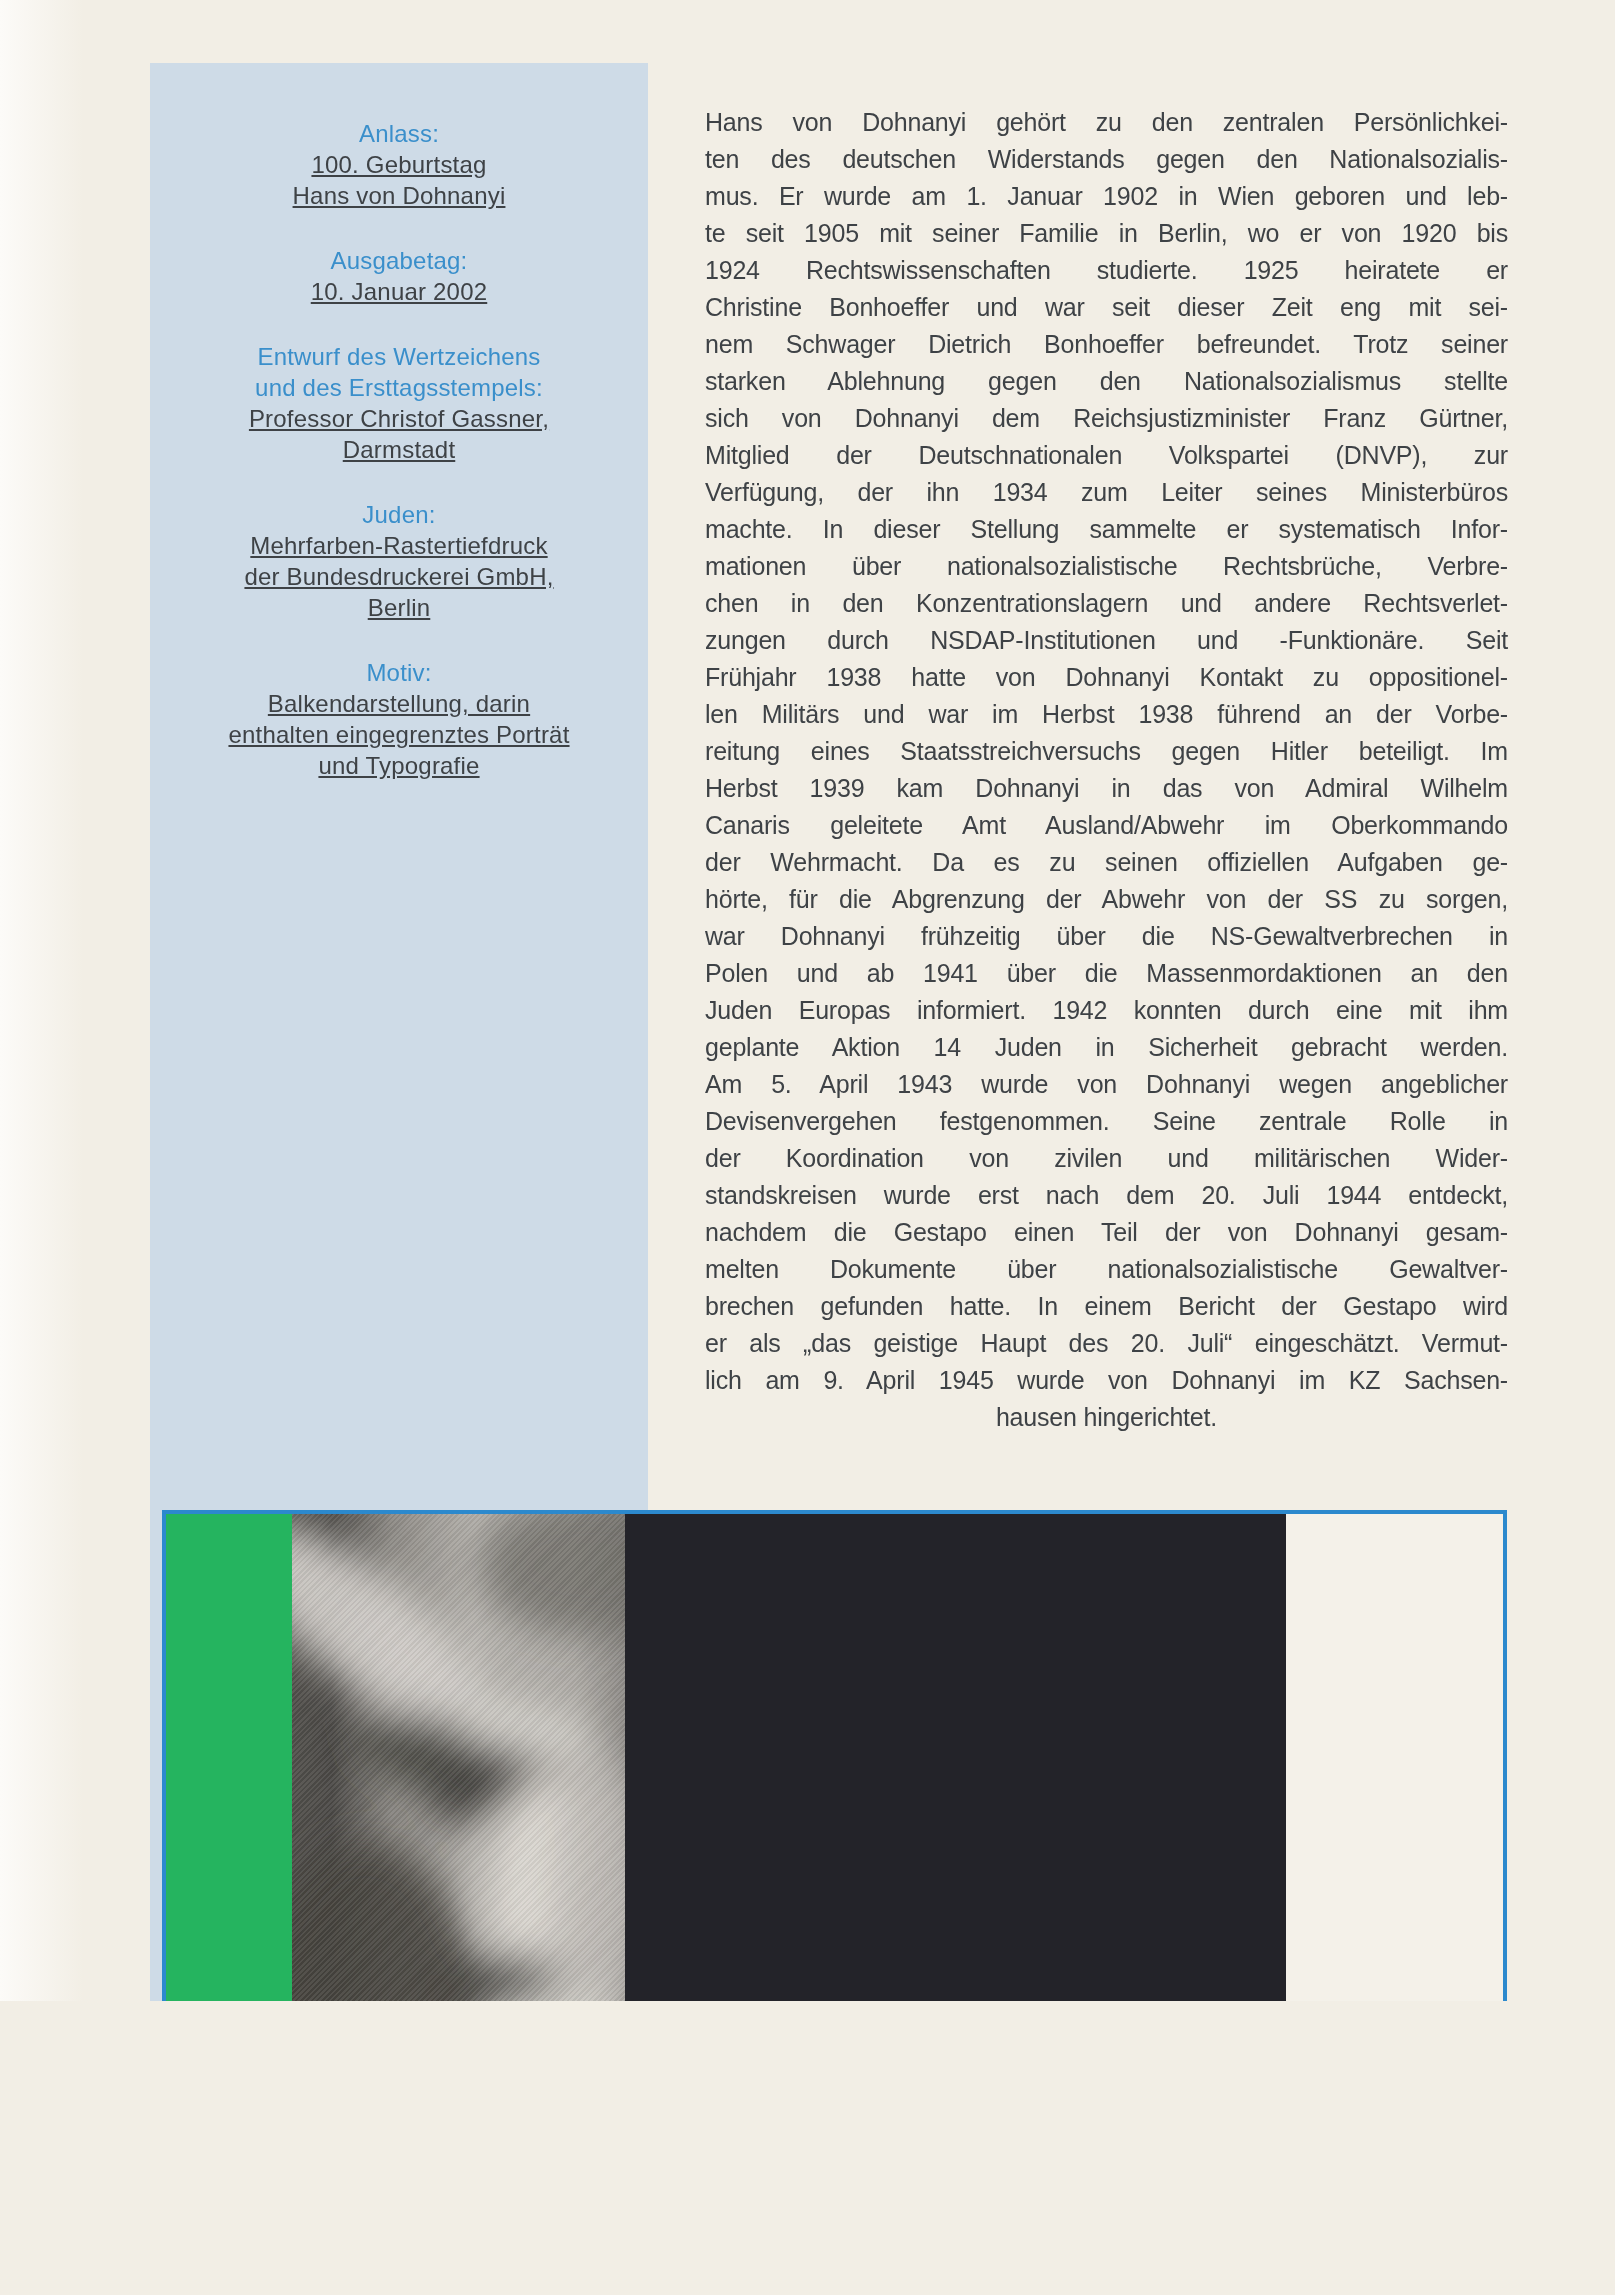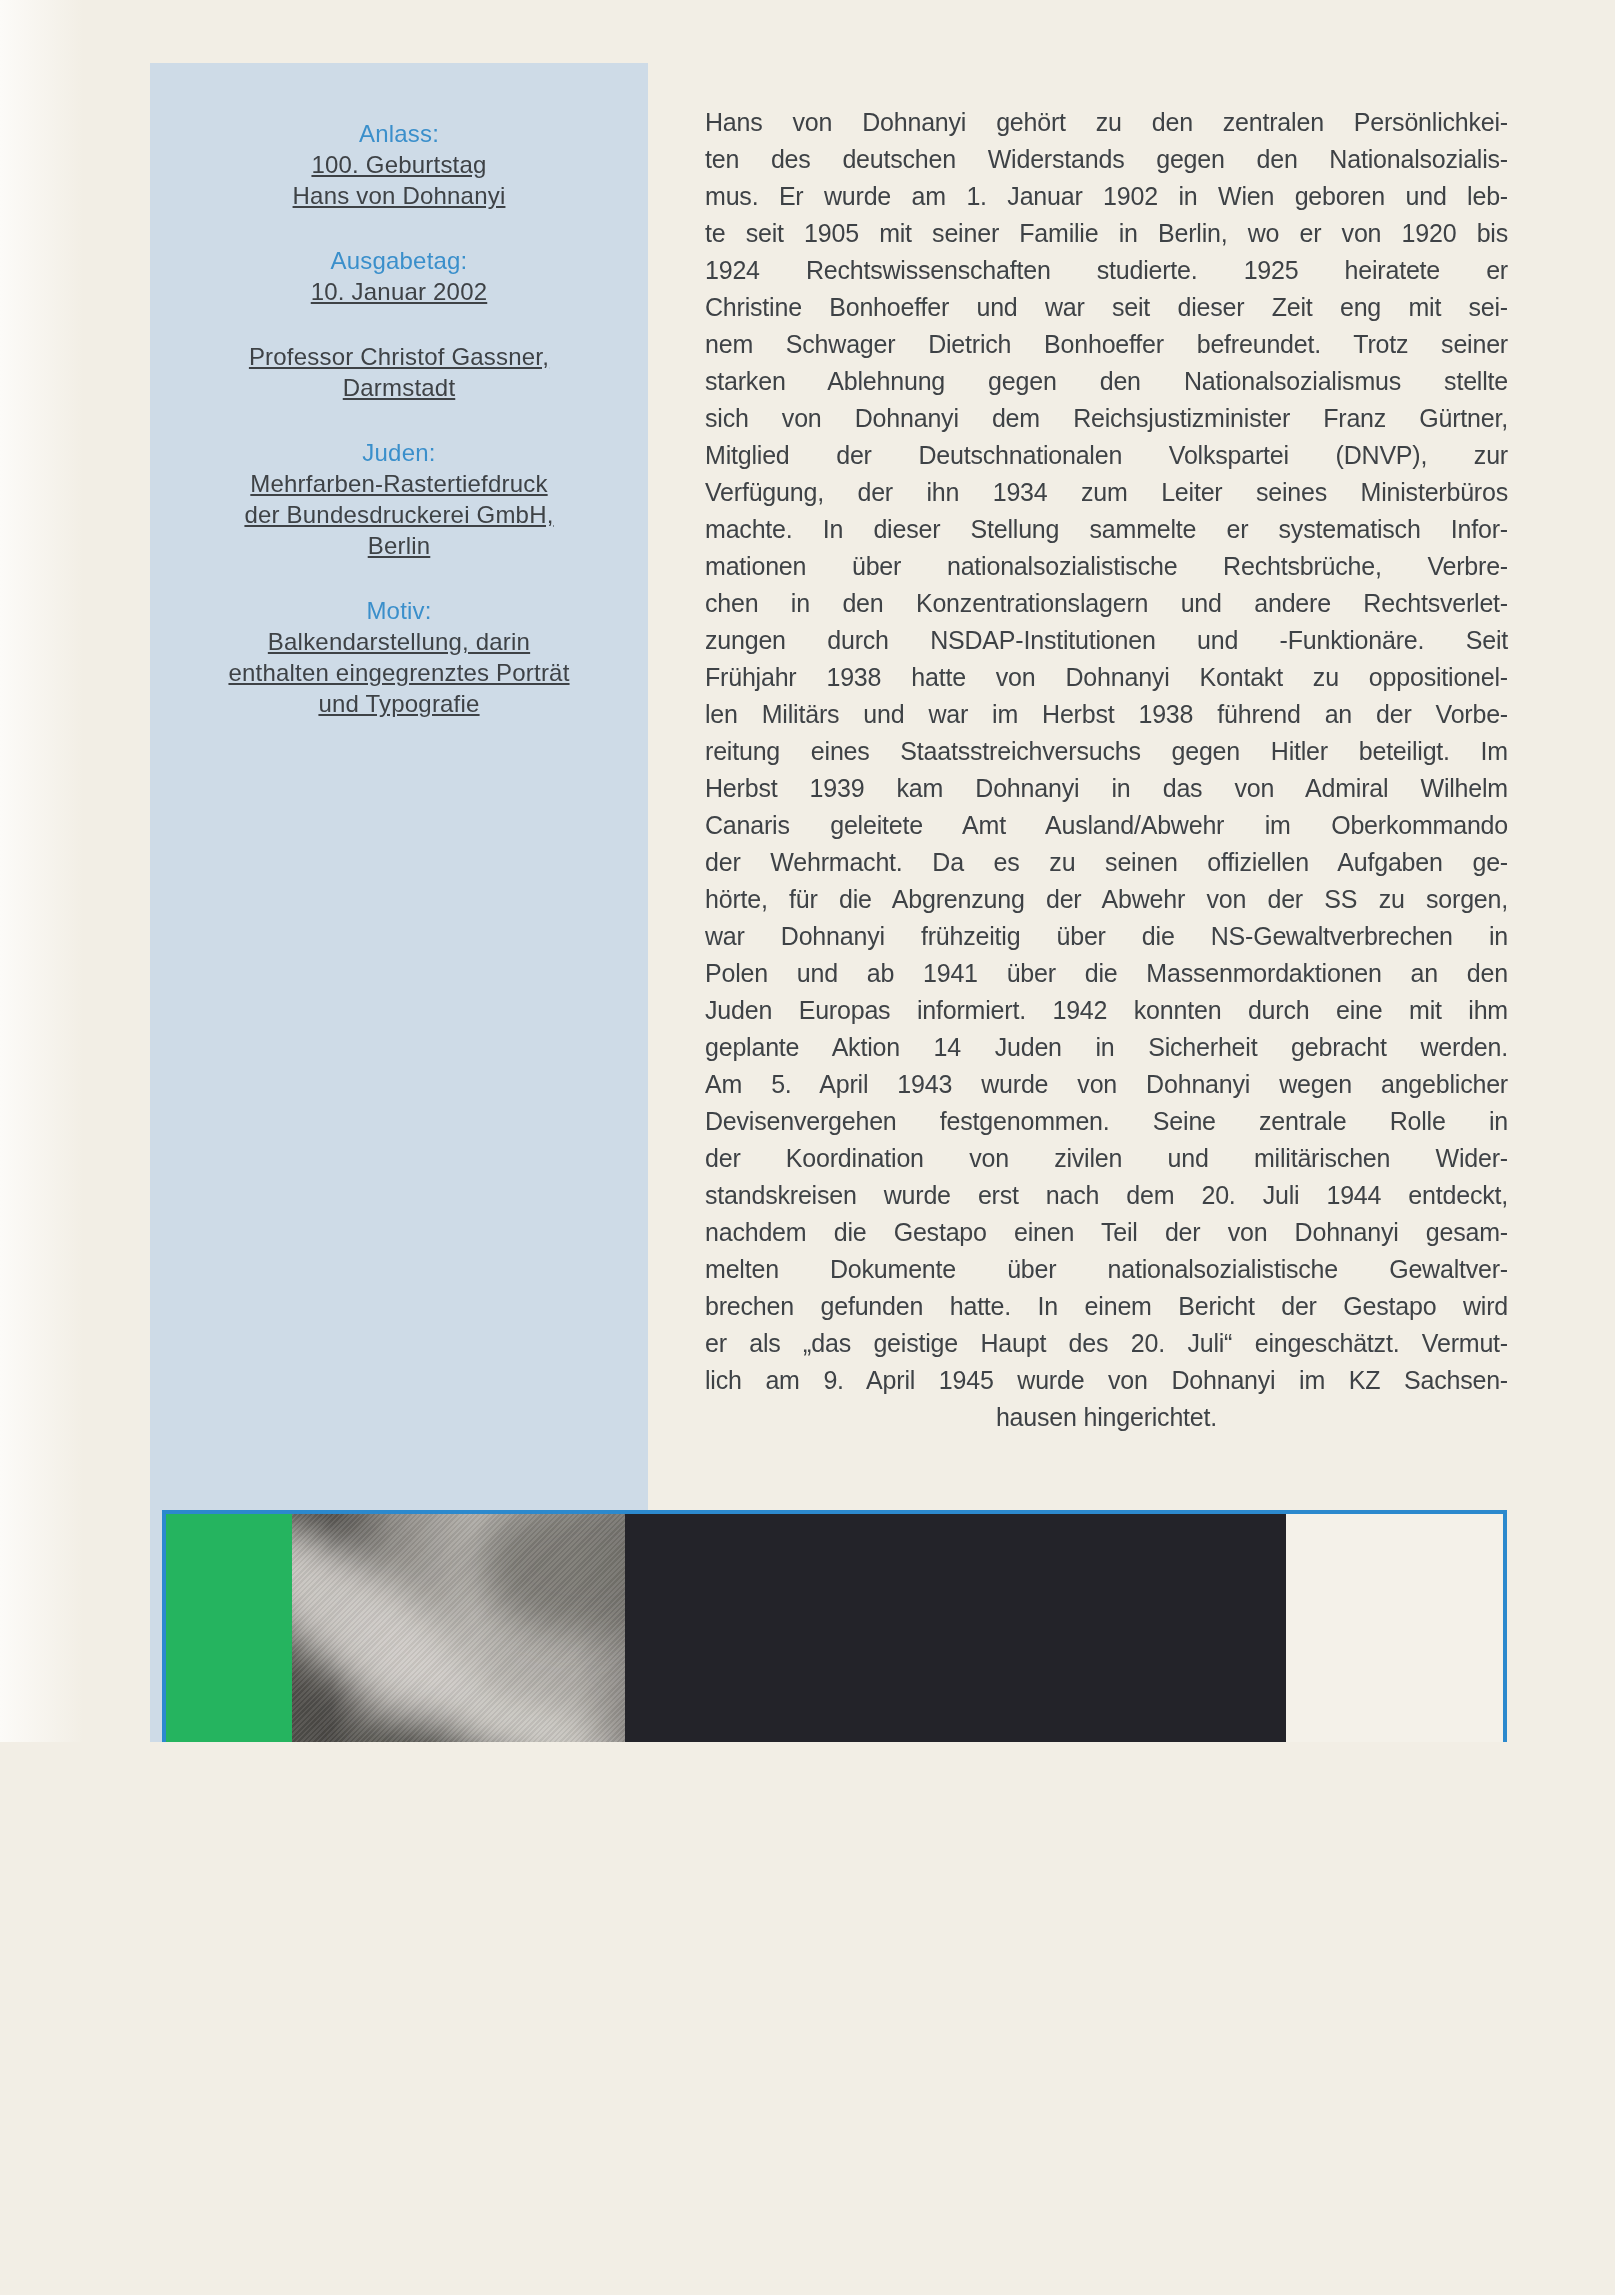--- a/index.html
+++ b/index.html
@@ -10,21 +10,21 @@
     --border_blue:#2c89cd;
     --green:#25b45f;
     --black_panel:#232329;
     --white_panel:#f4f1e9;
     --caption_color:#2c2f35;
   }
   *{margin:0;padding:0;box-sizing:border-box;}
   html,body{background:var(--page_bg);}
   .page{
     position:relative;
-    width:1615px;height:1742px;
+    width:1615px;height:2001px;
     background:var(--page_bg);
     font-family:"Liberation Sans",sans-serif;
     overflow:hidden;
   }
   .scan-edge{
     position:absolute;left:0;top:0;width:84px;height:100%;
     background:linear-gradient(90deg,#fcfbf8 0%,rgba(252,251,248,0) 100%);
     pointer-events:none;
   }
   
@@ -99,20 +99,22 @@
       <div class="info-group">
         <div class="info-label">Anlass:</div>
         <div class="info-value">100. Geburtstag
 Hans von Dohnanyi</div>
       </div>
       <div class="info-group">
         <div class="info-label">Ausgabetag:</div>
         <div class="info-value">10. Januar 2002</div>
       </div>
       <div class="info-group">
+        <div class="info-label">Entwurf des Wertzeichens
+und des Ersttagsstempels:</div>
         <div class="info-value">Professor Christof Gassner,
 Darmstadt</div>
       </div>
       <div class="info-group">
         <div class="info-label">Juden:</div>
         <div class="info-value">Mehrfarben-Rastertiefdruck
 der Bundesdruckerei GmbH,
 Berlin</div>
       </div>
       <div class="info-group">

